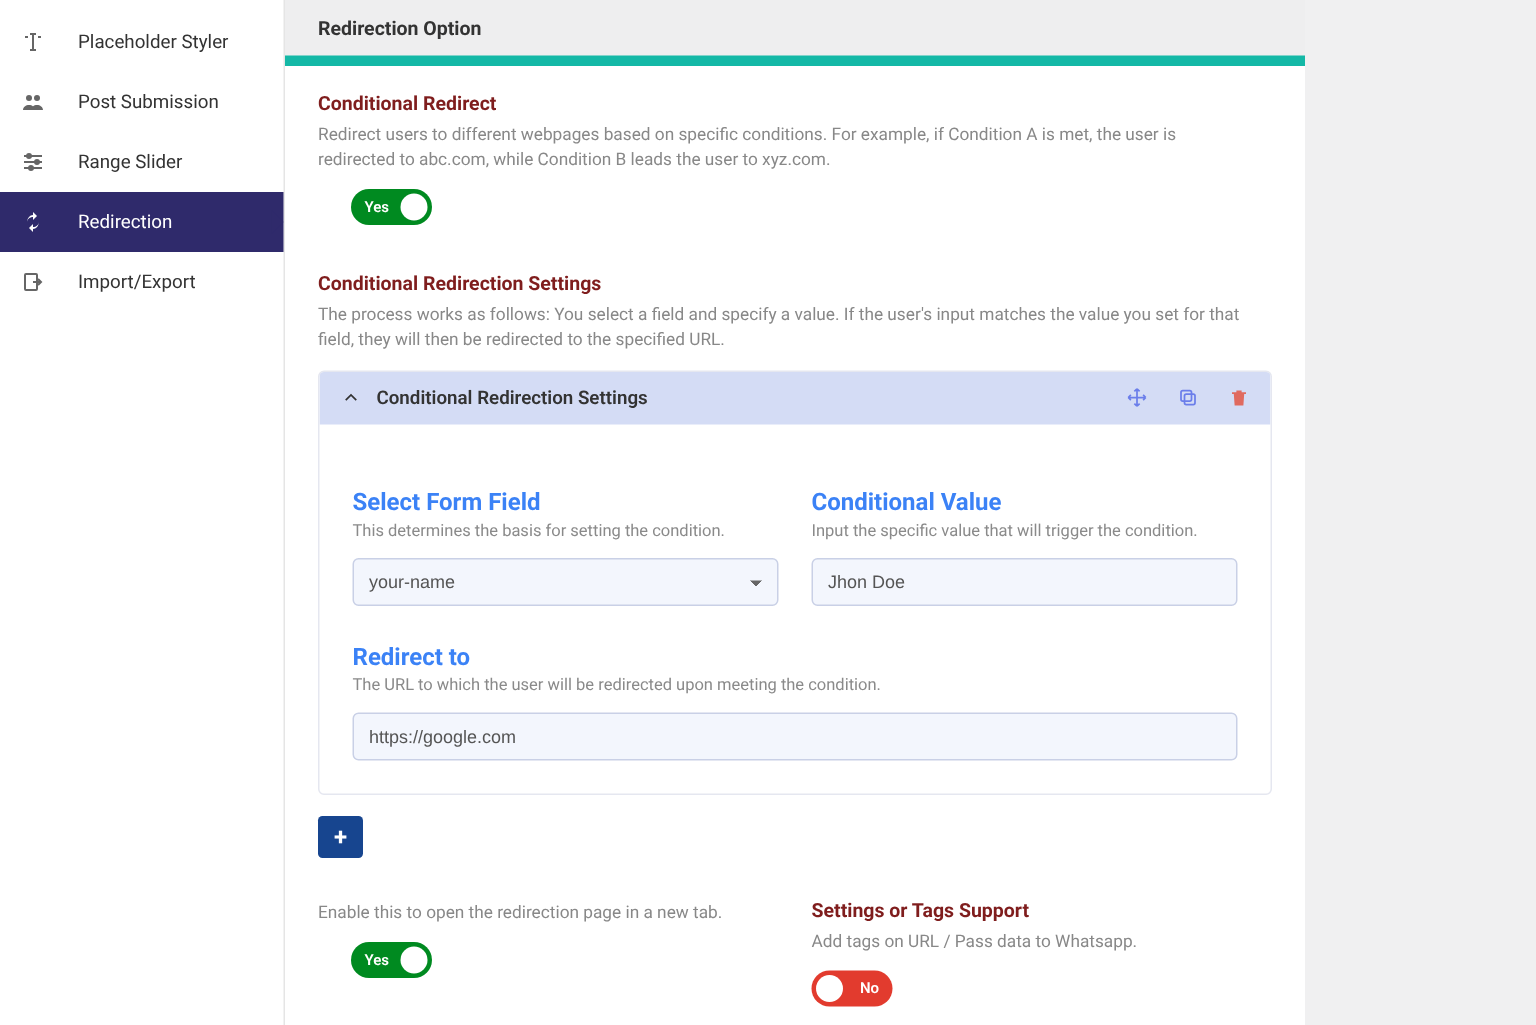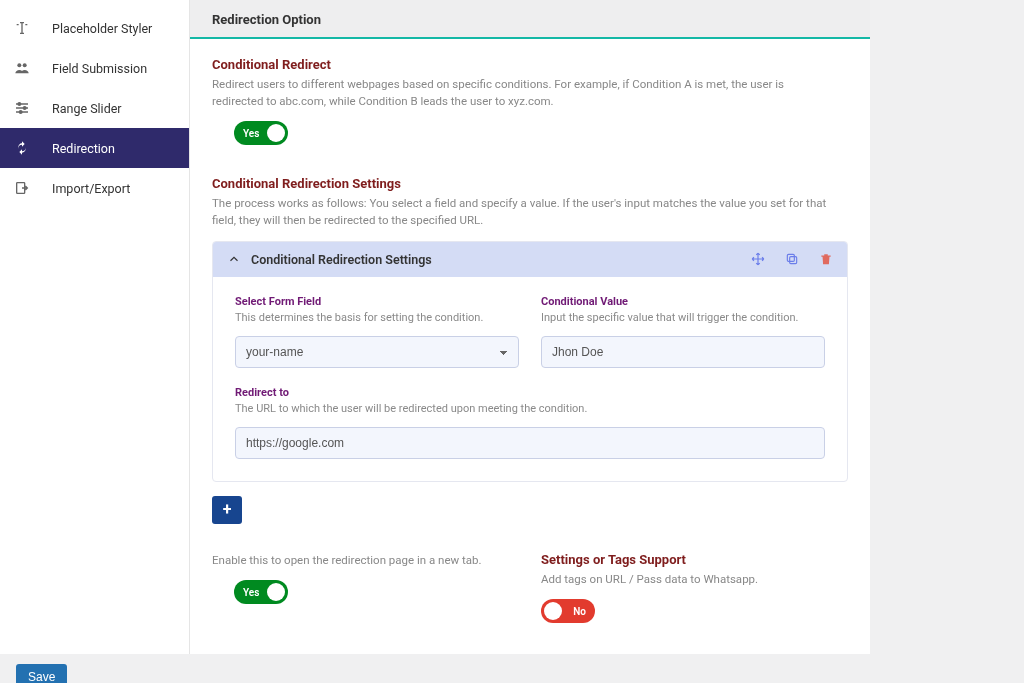--- a/index.html
+++ b/index.html
@@ -63,21 +63,21 @@
   
   .main {
     flex: 1;
     display: flex;
     flex-direction: column;
     background: #f5f5f7;
   }
   .main-header {
     padding: 12px 22px 10px;
     background: #eeeeef;
-    border-bottom: 2px solid #14b8a6;
+    border-bottom: 7px solid #14b8a6;
   }
   .main-header h2 {
     font-size: 13px;
     font-weight: 700;
     color: #333;
   }
   .content {
     background: #fff;
     margin: 0;
     padding: 18px 22px 28px;
@@ -159,24 +159,25 @@
   .panel-body {
     padding: 18px 22px 22px;
   }
   .row {
     display: flex;
     gap: 22px;
     margin-bottom: 18px;
   }
   .col { flex: 1; }
   .field-label {
-    font-size: 11px;
+    font-size: 16px;
     font-weight: 700;
-    color: #701a75;
+    color: #3b82f6;
     margin-bottom: 3px;
+    margin-top: 24px;
   }
   .field-desc {
     font-size: 11px;
     color: #8a8a8a;
     margin-bottom: 12px;
   }
   .input, .select {
     width: 100%;
     padding: 8px 10px;
     font-size: 12px;
@@ -244,21 +245,21 @@
       <span>Placeholder Styler</span>
     </div>
     <div class="sidebar-item">
       <span class="icon">
         <svg viewBox="0 0 24 24" fill="currentColor">
               <circle cx="8" cy="8" r="3"></circle>
               <circle cx="16" cy="8" r="3"></circle>
               <path d="M2 20c0-3 3-5 6-5s6 2 6 5M10 20c0-3 3-5 6-5s6 2 6 5"></path>
             </svg>
       </span>
-      <span>Field Submission</span>
+      <span>Post Submission</span>
     </div>
     <div class="sidebar-item">
       <span class="icon">
         <svg viewBox="0 0 24 24" fill="none" stroke="currentColor" stroke-width="2">
               <path d="M3 6h18M3 12h18M3 18h18"></path>
               <circle cx="8" cy="6" r="2" fill="currentColor"></circle>
               <circle cx="16" cy="12" r="2" fill="currentColor"></circle>
               <circle cx="10" cy="18" r="2" fill="currentColor"></circle>
             </svg>
       </span>

